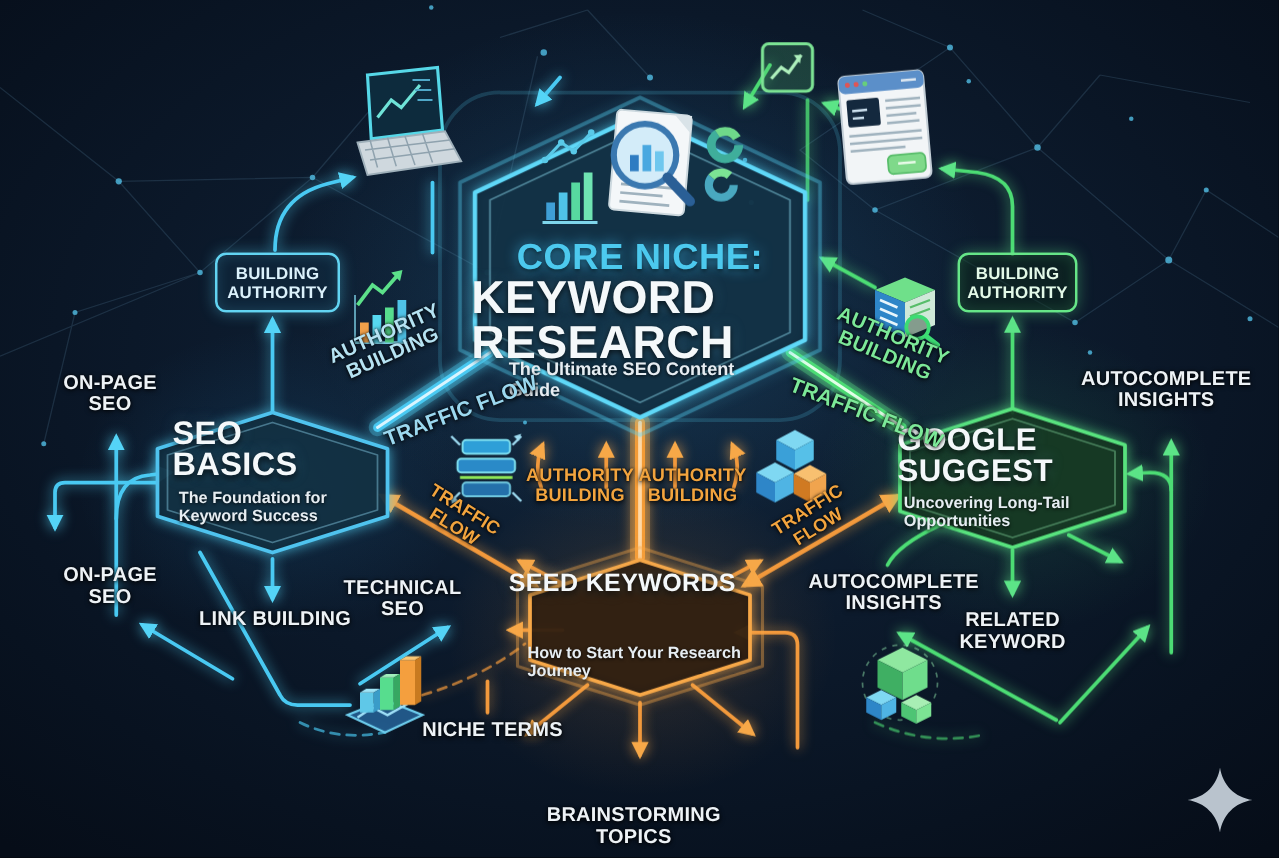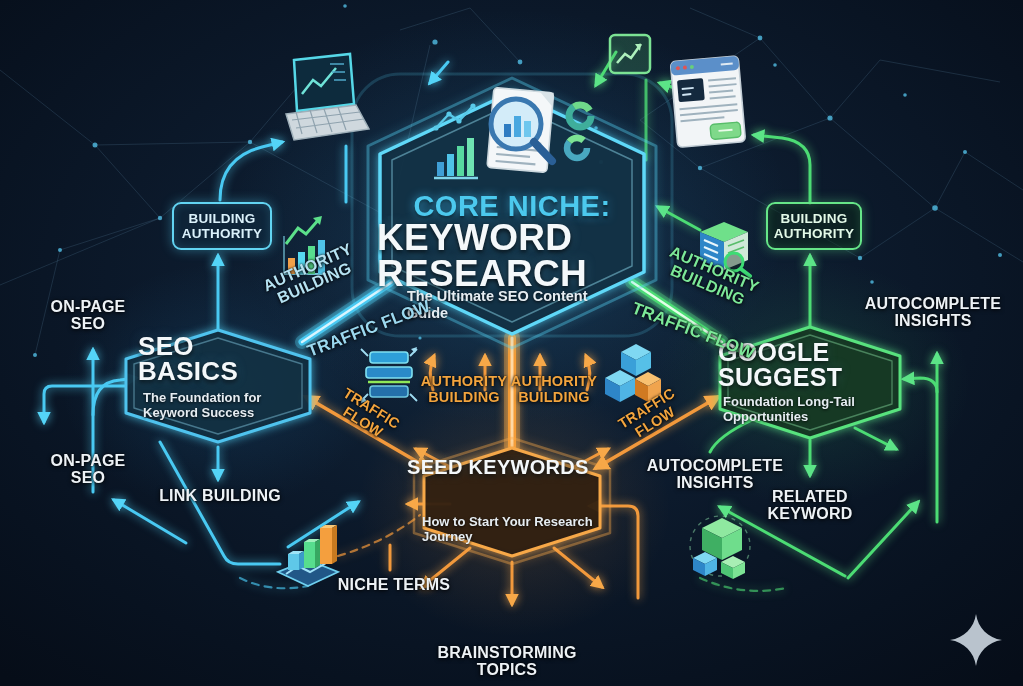--- a/index.html
+++ b/index.html
@@ -351,36 +351,37 @@
   <div class="badge badge-green" style="left:766px;top:202px;width:92px;height:44px;">BUILDING AUTHORITY</div>
 
   <div class="hex-kicker" style="left:392px;top:190px;width:240px;">CORE NICHE:</div>
   <div class="hex-title" style="left:377px;top:220px;width:270px;font-size:37px;">KEYWORD RESEARCH</div>
   <div class="hex-sub" style="left:407px;top:288px;width:210px;font-size:14.5px;">The Ultimate SEO Content Guide</div>
 
   <div class="hex-title" style="left:138px;top:334px;width:160px;font-size:26px;">SEO BASICS</div>
   <div class="hex-sub" style="left:143px;top:390px;width:150px;font-size:13px;">The Foundation for Keyword Success</div>
 
   <div class="hex-title" style="left:718px;top:340px;width:184px;font-size:25px;">GOOGLE SUGGEST</div>
-  <div class="hex-sub" style="left:723px;top:394px;width:174px;font-size:13px;">Foundation Long-Tail Opportunities</div>
+  <div class="hex-sub" style="left:723px;top:394px;width:174px;font-size:13px;">Uncovering Long-Tail Opportunities</div>
 
   <div class="hex-title" style="left:407px;top:458px;width:210px;font-size:20px;">SEED KEYWORDS</div>
   <div class="hex-sub" style="left:422px;top:514px;width:180px;font-size:13px;">How to Start Your Research Journey</div>
 
   <div class="lbl rot" style="left:252px;top:258px;width:118px;transform:rotate(-24deg);color:#b5e2f2;">AUTHORITY BUILDING</div>
   <div class="lbl rot nowrap" style="left:294px;top:320px;width:150px;transform:rotate(-21deg);color:#9bd8ef;font-size:17px;">TRAFFIC FLOW</div>
   <div class="lbl rot" style="left:652px;top:260px;width:118px;transform:rotate(23deg);color:#7ce898;">AUTHORITY BUILDING</div>
   <div class="lbl rot nowrap" style="left:618px;top:322px;width:150px;transform:rotate(21deg);color:#7ce898;font-size:17px;">TRAFFIC FLOW</div>
   <div class="lbl" style="left:420px;top:374px;width:88px;color:#f2a43e;font-size:14.5px;">AUTHORITY BUILDING</div>
   <div class="lbl" style="left:510px;top:374px;width:88px;color:#f2a43e;font-size:14.5px;">AUTHORITY BUILDING</div>
   <div class="lbl rot" style="left:328px;top:400px;width:78px;transform:rotate(32deg);color:#f2a43e;font-size:14.5px;">TRAFFIC FLOW</div>
   <div class="lbl rot" style="left:612px;top:400px;width:78px;transform:rotate(-32deg);color:#f2a43e;font-size:14.5px;">TRAFFIC FLOW</div>
 
   <div class="lbl" style="left:36px;top:298px;width:104px;">ON-PAGE SEO</div>
   <div class="lbl" style="left:36px;top:452px;width:104px;">ON-PAGE SEO</div>
   <div class="lbl" style="left:158px;top:487px;width:124px;">LINK BUILDING</div>
+  <div class="lbl" style="left:260px;top:462px;width:124px;">TECHNICAL SEO</div>
   <div class="lbl" style="left:332px;top:576px;width:124px;">NICHE TERMS</div>
   <div class="lbl" style="left:424px;top:644px;width:166px;">BRAINSTORMING TOPICS</div>
   <div class="lbl" style="left:630px;top:457px;width:170px;">AUTOCOMPLETE INSIGHTS</div>
   <div class="lbl" style="left:736px;top:488px;width:148px;">RELATED KEYWORD</div>
   <div class="lbl" style="left:850px;top:295px;width:166px;">AUTOCOMPLETE INSIGHTS</div>
 
 </div>
 
 </body></html>

